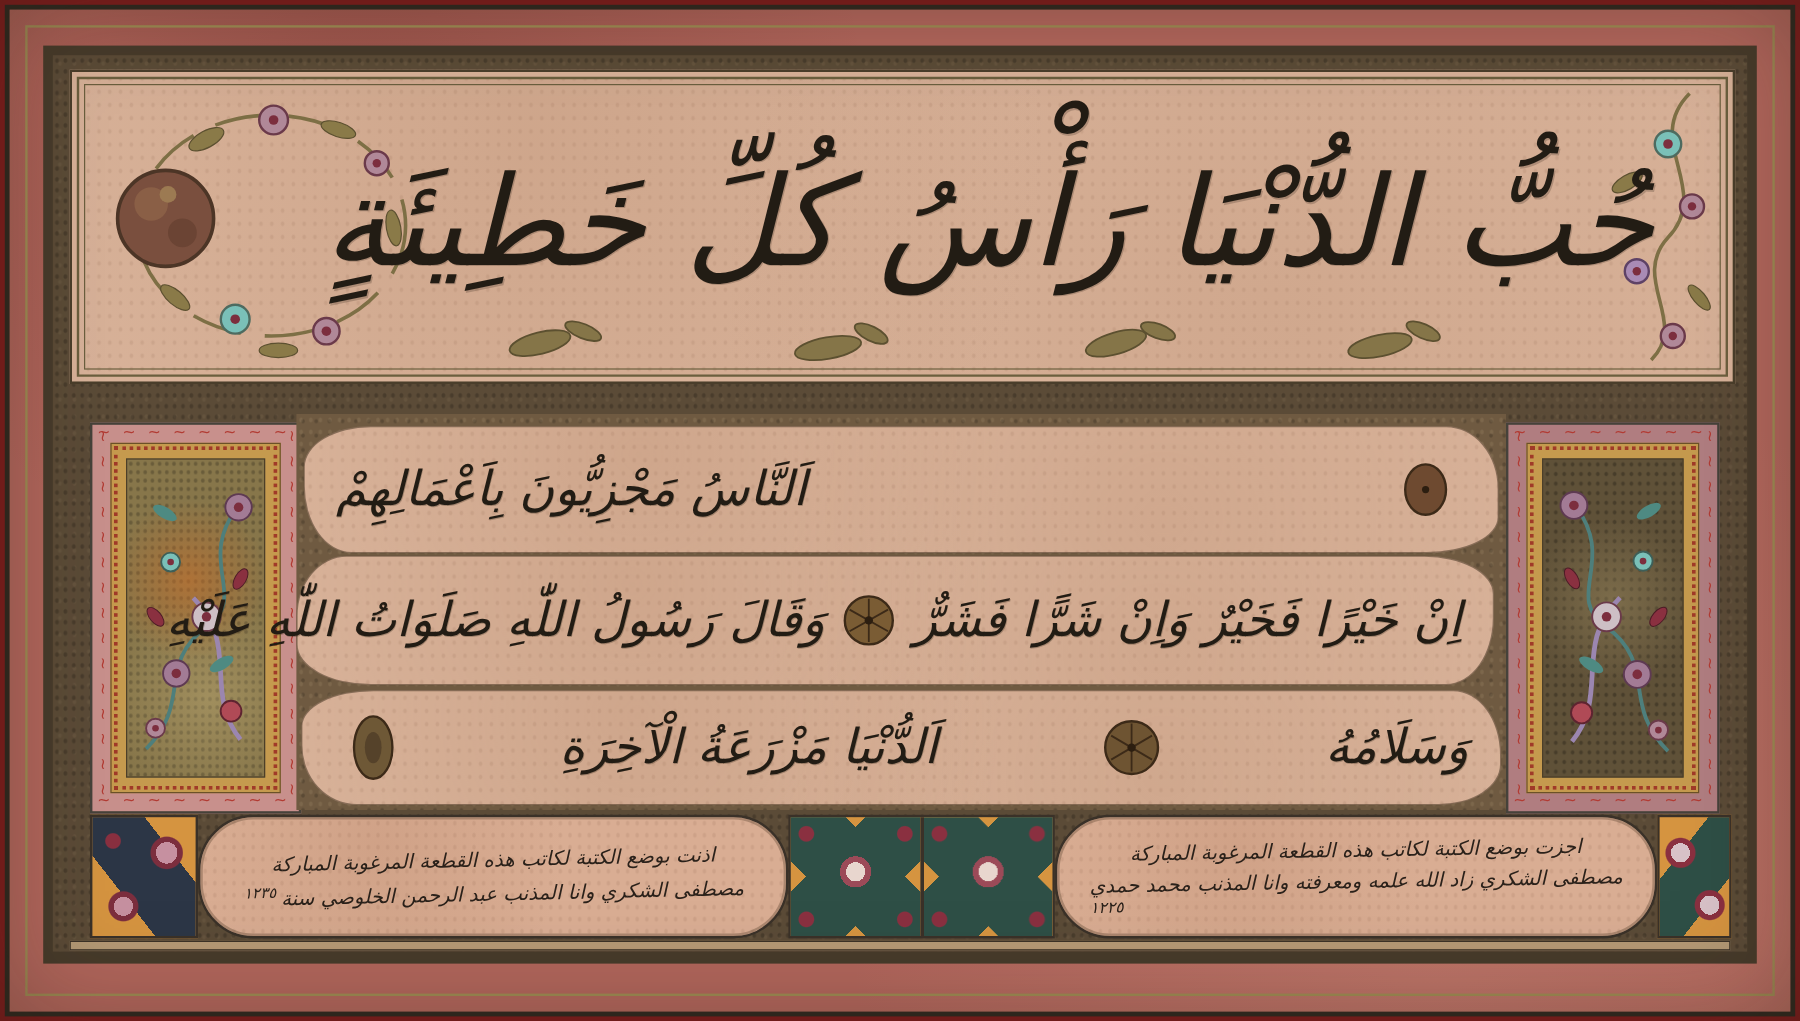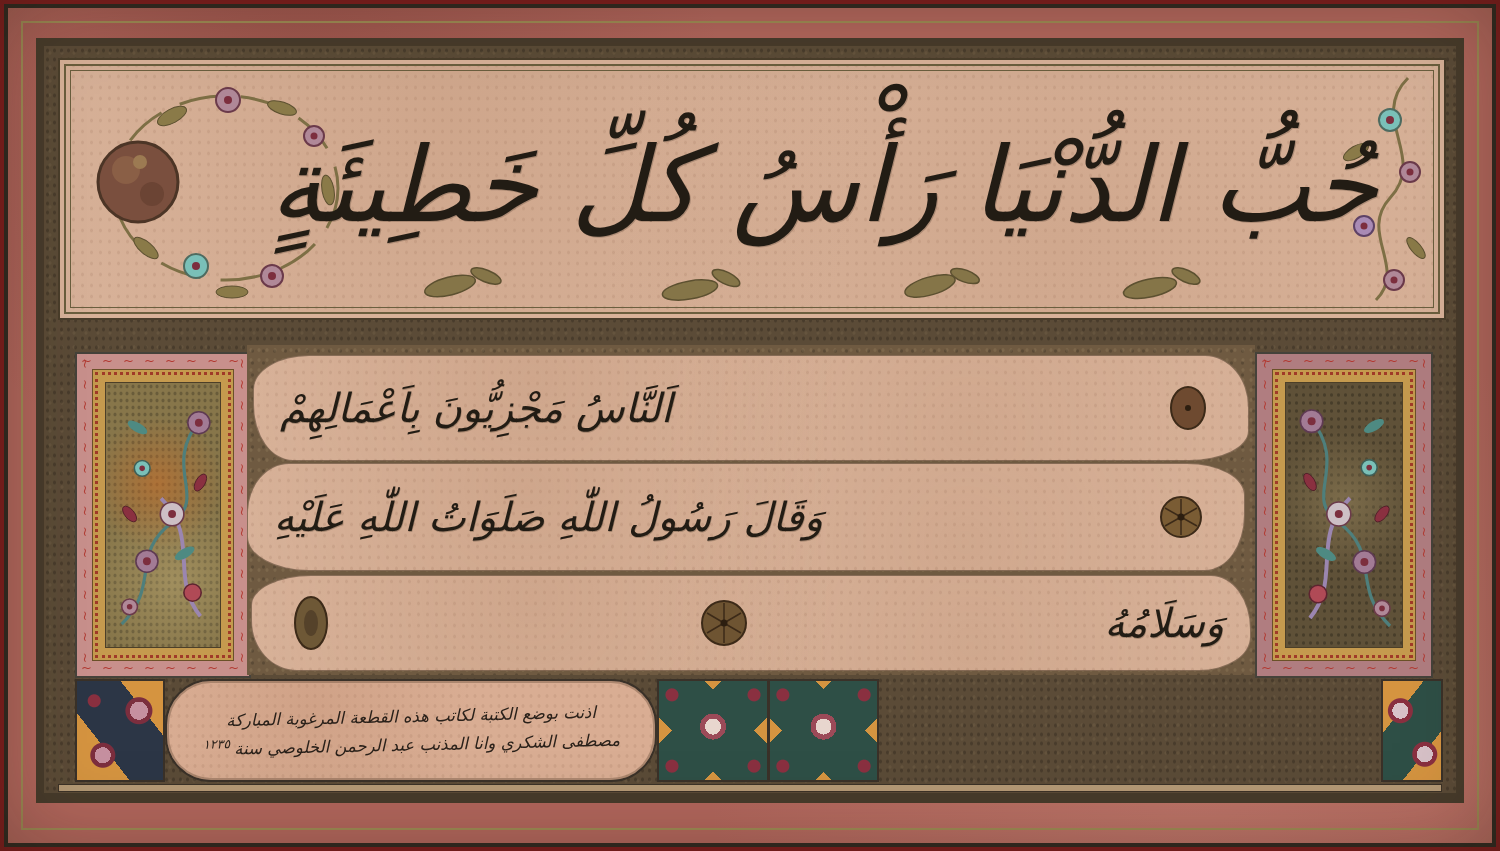--- a/index.html
+++ b/index.html
@@ -237,20 +237,21 @@
 
       <div class="cloud l1 paper" dir="rtl">
         <svg class="rosette" width="40" height="46" viewBox="0 0 40 46">
           <ellipse cx="20" cy="23" rx="17" ry="21" fill="#6e4a30" stroke="#3c2a18" stroke-width="2"></ellipse>
           <circle cx="20" cy="23" r="3" fill="#2c1e10"></circle>
         </svg>
         <span class="seg">اَلنَّاسُ مَجْزِيُّونَ بِاَعْمَالِهِمْ</span>
       </div>
 
       <div class="cloud l2 paper" dir="rtl">
+        <span class="seg">اِنْ خَيْرًا فَخَيْرٌ وَاِنْ شَرًّا فَشَرٌّ</span>
         <svg class="rosette" width="46" height="46" viewBox="0 0 46 46">
           <circle cx="23" cy="23" r="20" fill="#7a5c34" stroke="#3c2a18" stroke-width="2"></circle>
           <g stroke="#3c2a18" stroke-width="1.5">
             <line x1="23" y1="5" x2="23" y2="41"></line>
               <line x1="7" y1="14" x2="39" y2="32"></line>
               <line x1="39" y1="14" x2="7" y2="32"></line>
           </g>
           <circle cx="23" cy="23" r="3.5" fill="#2c1e10"></circle>
         </svg>
         <span class="seg">وَقَالَ رَسُولُ اللّٰهِ صَلَوَاتُ اللّٰهِ عَلَيْهِ</span>
@@ -260,20 +261,21 @@
         <span class="seg">وَسَلَامُهُ</span>
         <svg class="rosette" width="50" height="50" viewBox="0 0 50 50">
           <circle cx="25" cy="25" r="22" fill="#6e5432" stroke="#3c2a18" stroke-width="2"></circle>
           <g stroke="#3c2a18" stroke-width="1.5">
             <line x1="25" y1="5" x2="25" y2="45"></line>
               <line x1="8" y1="15" x2="42" y2="35"></line>
               <line x1="42" y1="15" x2="8" y2="35"></line>
           </g>
           <circle cx="25" cy="25" r="3.5" fill="#2c1e10"></circle>
         </svg>
+        <span class="seg">اَلدُّنْيَا مَزْرَعَةُ الْآخِرَةِ</span>
         <svg class="rosette" width="38" height="56" viewBox="0 0 38 56">
           <ellipse cx="19" cy="28" rx="16" ry="26" fill="#6e5836" stroke="#3c2a18" stroke-width="2"></ellipse>
           <ellipse cx="19" cy="28" rx="7" ry="13" fill="#55422a"></ellipse>
         </svg>
       </div>
     </div>
 
     <div class="bottom-item geo corner-l" style="left:31px;width:90px;"></div>
 
     <div class="bottom-item cartouche" style="left:121px;width:492px;">
@@ -283,20 +285,27 @@
           <span>مصطفى الشكري وانا المذنب عبد الرحمن الخلوصي سنة</span><span class="colo-date">١٢٣٥</span>
         </div>
       </div>
     </div>
 
     <div class="bottom-item geo-pair" style="left:613px;width:222px;">
       <div class="geo"></div>
       <div class="geo"></div>
     </div>
 
+    <div class="bottom-item cartouche" style="left:835px;width:502px;">
+      <div class="colo-text" dir="rtl" style="transform:rotate(-1deg);">
+        <div>اجزت بوضع الكتبة لكاتب هذه القطعة المرغوبة المباركة</div>
+        <div>مصطفى الشكري زاد الله علمه ومعرفته وانا المذنب محمد حمدي</div>
+        <div class="colo-date-line">١٢٢٥</div>
+      </div>
+    </div>
 
     <div class="bottom-item geo corner-r" style="left:1337px;width:62px;"></div>
 
     <div class="base-rule"></div>
   </div>
 
 
   <div class="vignette"></div>
 </div>
 

